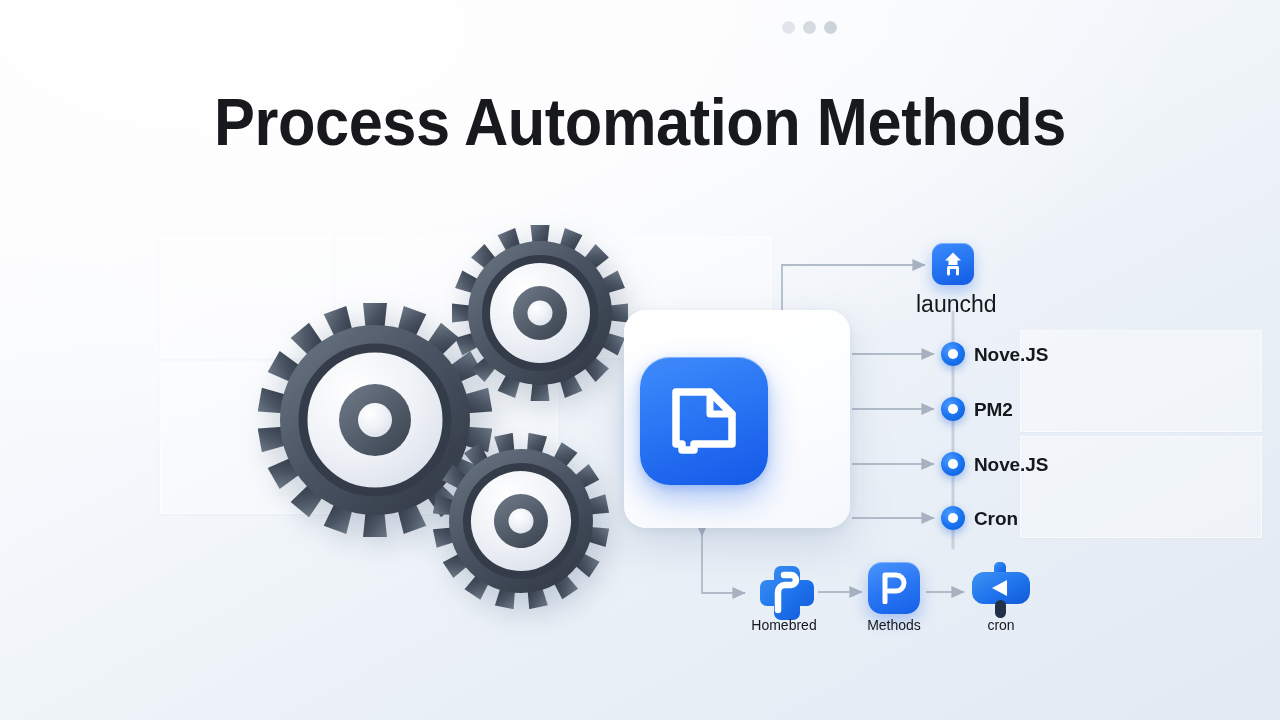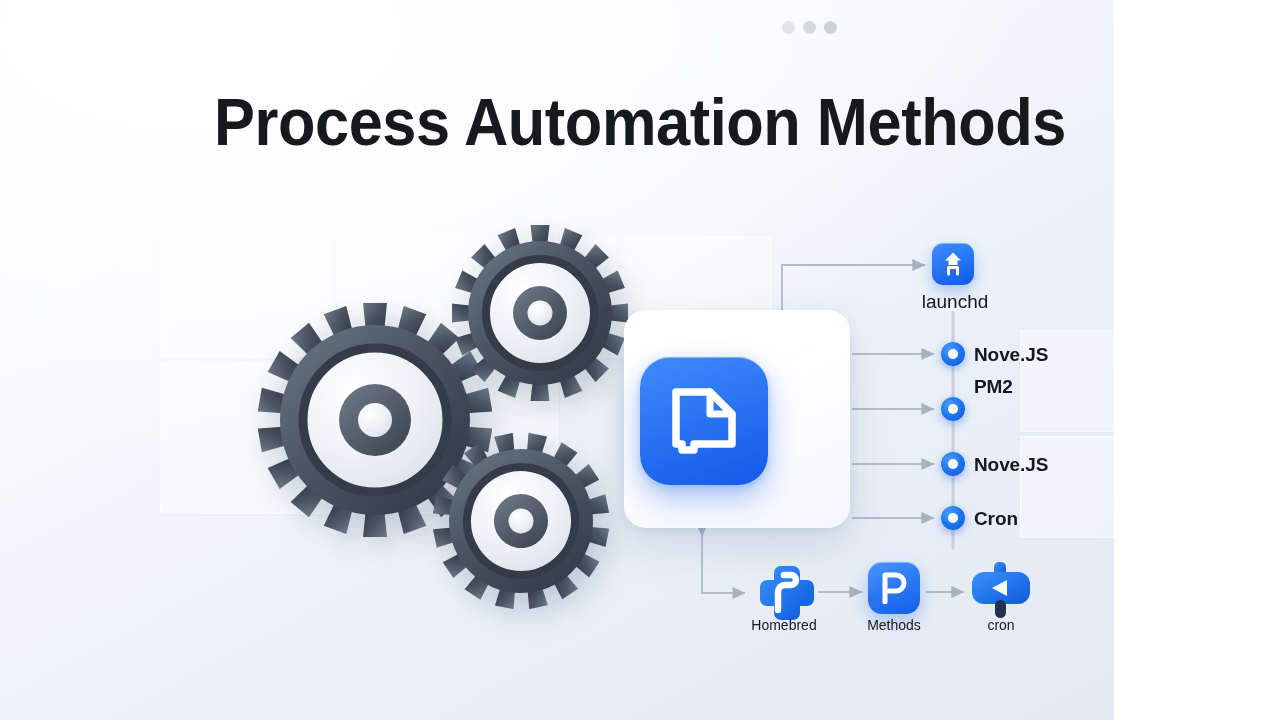--- a/index.html
+++ b/index.html
@@ -9,21 +9,21 @@
     height: 720px;
     overflow: hidden;
   }
   body {
     font-family: "Liberation Sans", sans-serif;
     background: #ffffff;
   }
 
   #stage {
     position: relative;
-    width: 1114px;
+    width: 1280px;
     height: 720px;
     background:
       radial-gradient(120% 95% at 18% 4%, #ffffff 0%, #fdfdfe 28%, rgba(253,253,254,0) 62%),
       linear-gradient(152deg, #fdfeff 0%, #f6f9fc 34%, #eaf0f7 66%, #e2e9f3 100%);
     overflow: hidden;
   }
 
   
   .bg-panel {
     position: absolute;
@@ -143,21 +143,21 @@
     background: linear-gradient(160deg, #3f8bfb 0%, #2575f2 50%, #1259e4 100%);
     box-shadow: 0 6px 14px rgba(28,96,230,0.32), inset 0 1px 0 rgba(255,255,255,0.35);
   }
   #launchd-tile svg { position: absolute; left: 10px; top: 8px; }
   #launchd-label {
     position: absolute;
     left: 916px;
     top: 291px;
     width: 78px;
     text-align: center;
-    font-size: 19px;
+    font-size: 23px;
     color: #15181c;
     white-space: nowrap;
   }
   .bottom-label {
     position: absolute;
     font-size: 14px;
     color: #15181c;
     white-space: nowrap;
     text-align: center;
   }
@@ -379,21 +379,21 @@
   </div>
   <div id="launchd-label">launchd</div>
 
   <div class="node" style="left:0;top:0;">
     <div class="node-bullet" style="left:941px;top:342px;"></div>
     <div class="node-label" style="left:974px;top:344px;">Nove.JS</div>
   </div>
 
   <div class="node" style="left:0;top:0;">
     <div class="node-bullet" style="left:941px;top:397px;"></div>
-    <div class="node-label" style="left:974px;top:376px;text-align:right;">PM2</div>
+    <div class="node-label" style="left:974px;top:399px;text-align:right;">PM2</div>
   </div>
 
   <div class="node" style="left:0;top:0;">
     <div class="node-bullet" style="left:941px;top:452px;"></div>
     <div class="node-label" style="left:974px;top:454px;">Nove.JS</div>
   </div>
 
   <div class="node" style="left:0;top:0;">
     <div class="node-bullet" style="left:941px;top:506px;"></div>
     <div class="node-label" style="left:974px;top:508px;">Cron</div>

